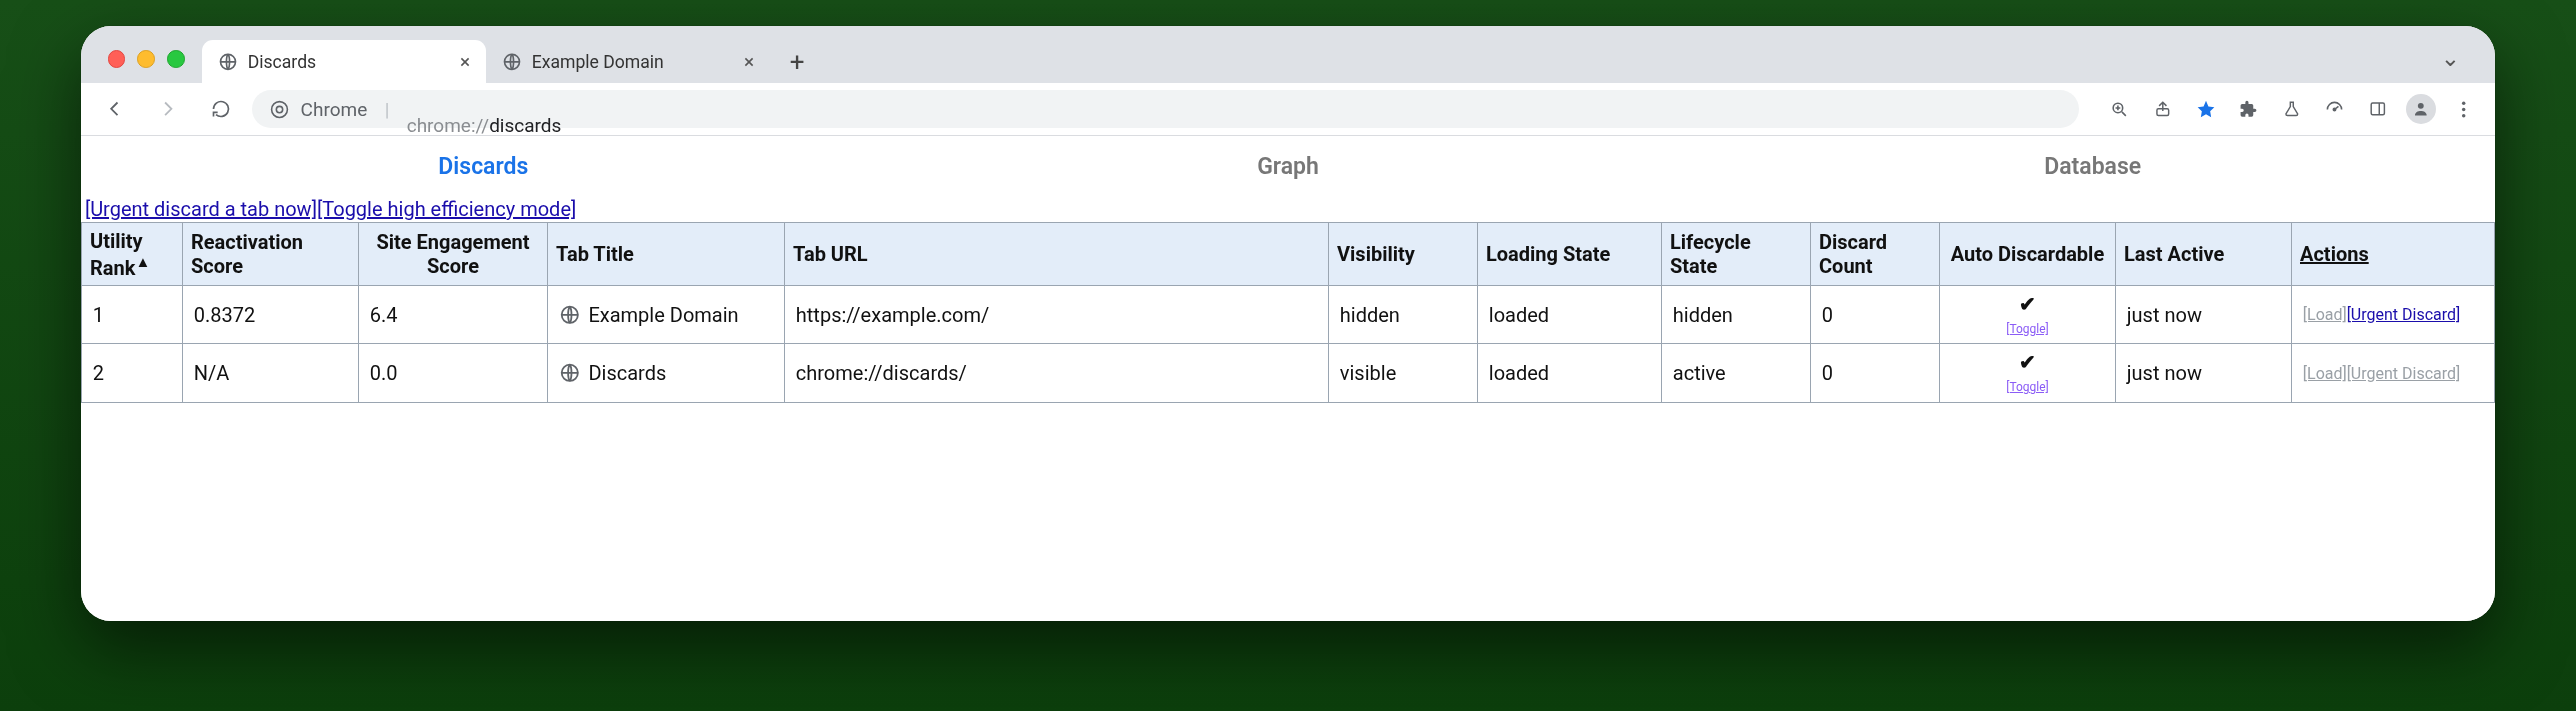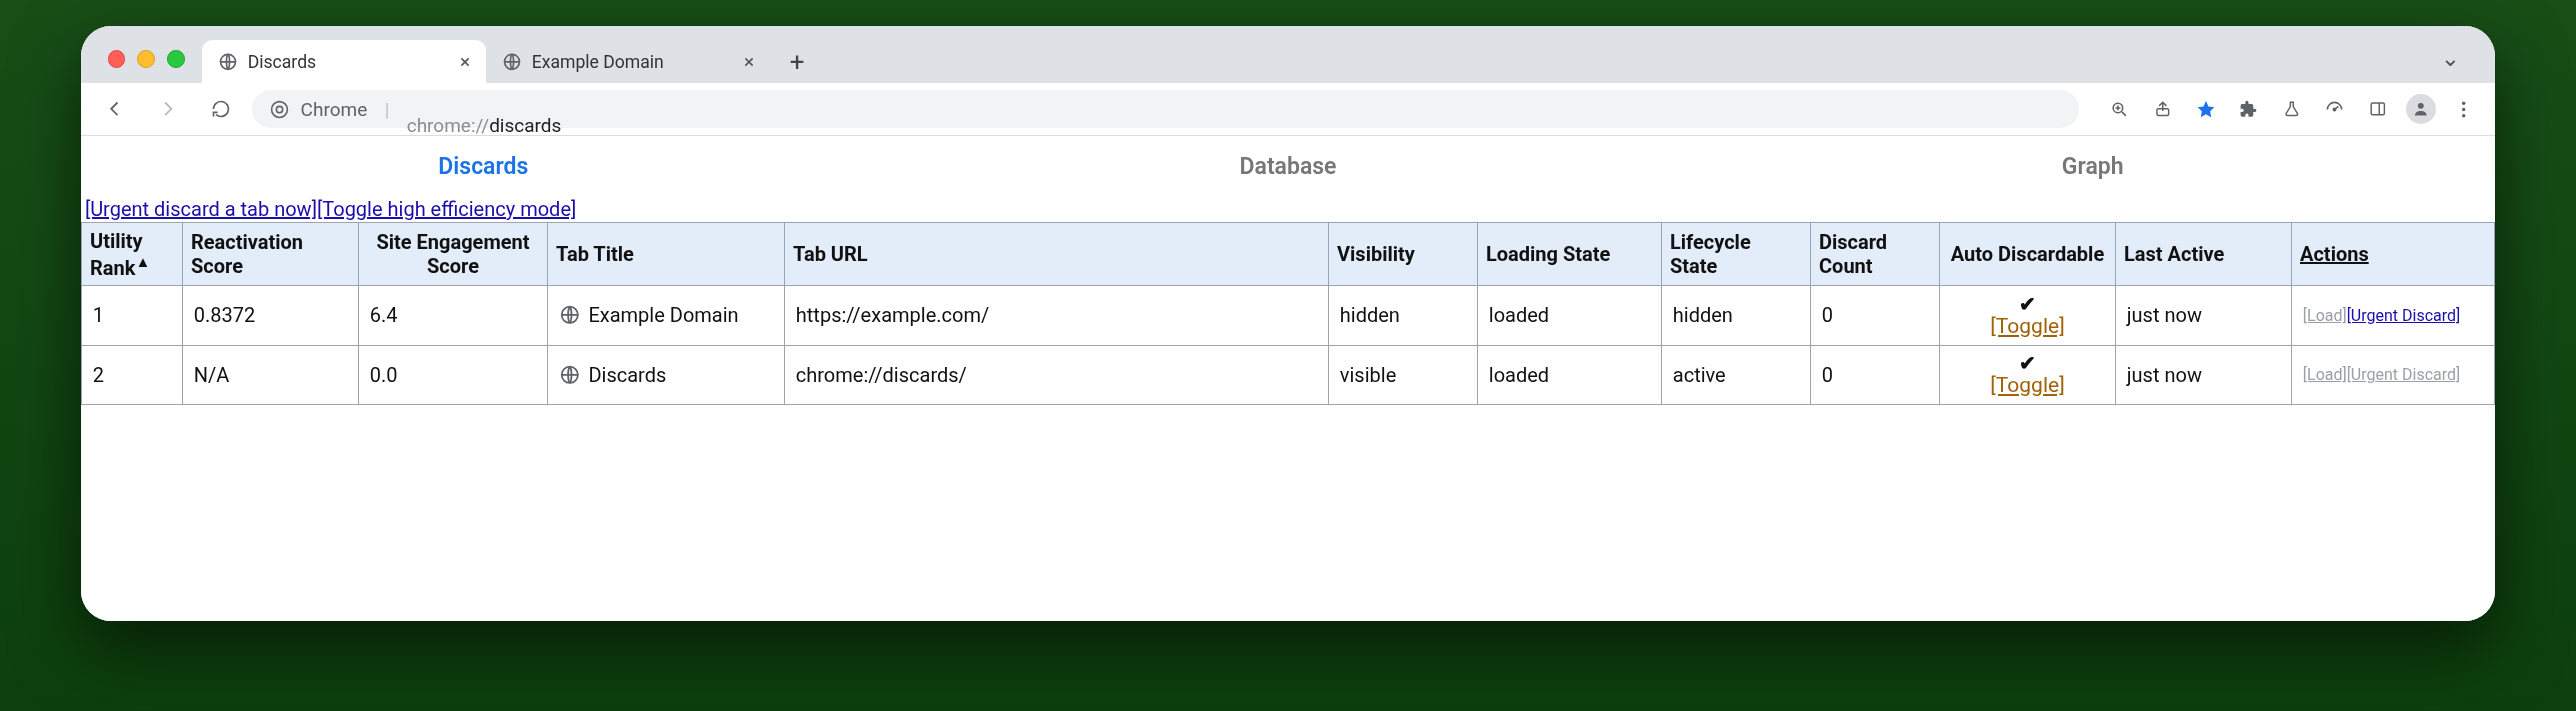--- a/index.html
+++ b/index.html
@@ -163,21 +163,21 @@
   .col-life { width:149px;}
   .col-disc { width:129px;}
   .col-auto { width:176px;}
   .col-last { width:176px;}
   .col-actions { width:203px;text-decoration:underline;}
 
   .tab-title-cell { display:flex; align-items:center; gap:8px;}
   .globe { width:21.6px;height:21.6px;color:#5f6368;}
   .auto-cell { text-align:center; line-height:1.1;}
   .check { font-size:20px; color:#111; font-weight:700;}
-  .toggle-link { color:#a16207; text-decoration:underline; font-size:21px;}
+  .toggle-link { color:#8b5cf6; text-decoration:underline; font-size:12px;}
   .row-action { font-size:16px;}
   .row-action .dis { color:#9aa0a6; text-decoration:underline;}
   .row-action .live { color:#1a0dab; text-decoration:underline;}
 
   svg { display:block;}
 </style>
 </head>
 <body>
 
 <div class="canvas">
@@ -298,22 +298,22 @@
               <circle cx="3" cy="12" r="2.2"></circle>
               <circle cx="3" cy="20" r="2.2"></circle>
             </svg>
           </div>
     </div>
   </div>
 
   <div class="content">
     <div class="subtabs">
       <div class="st active">Discards</div>
+      <div class="st">Graph</div>
       <div class="st">Database</div>
-      <div class="st">Graph</div>
     </div>
 
     <div class="action-links">
       <a href="#">[Urgent discard a tab now]</a>
           <a href="#">[Toggle high efficiency mode]</a>
     </div>
 
     <table class="discards">
       <thead>
         <tr>

